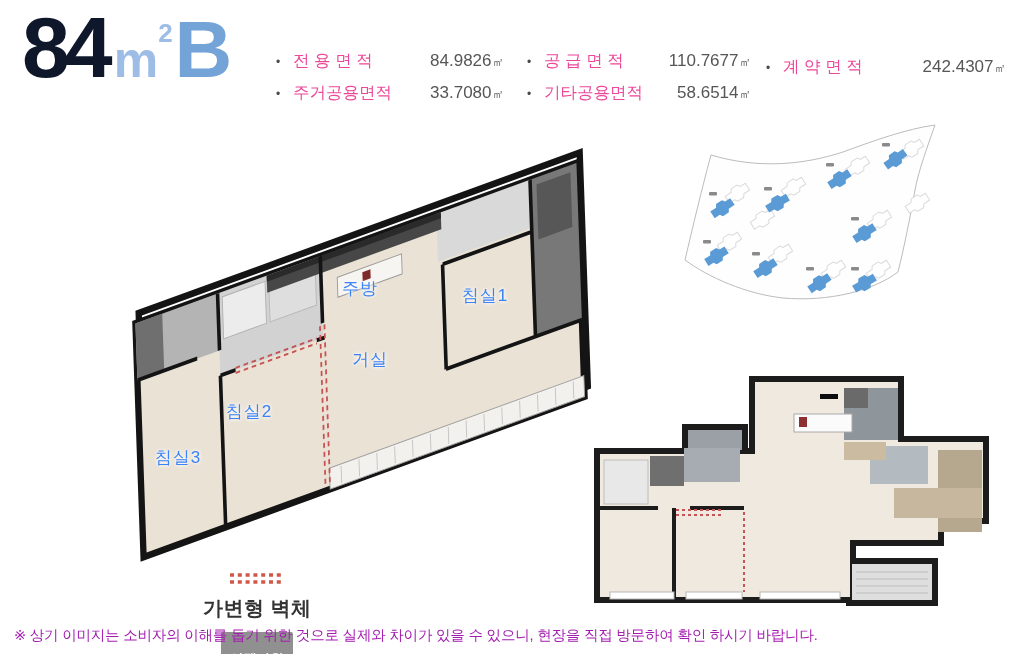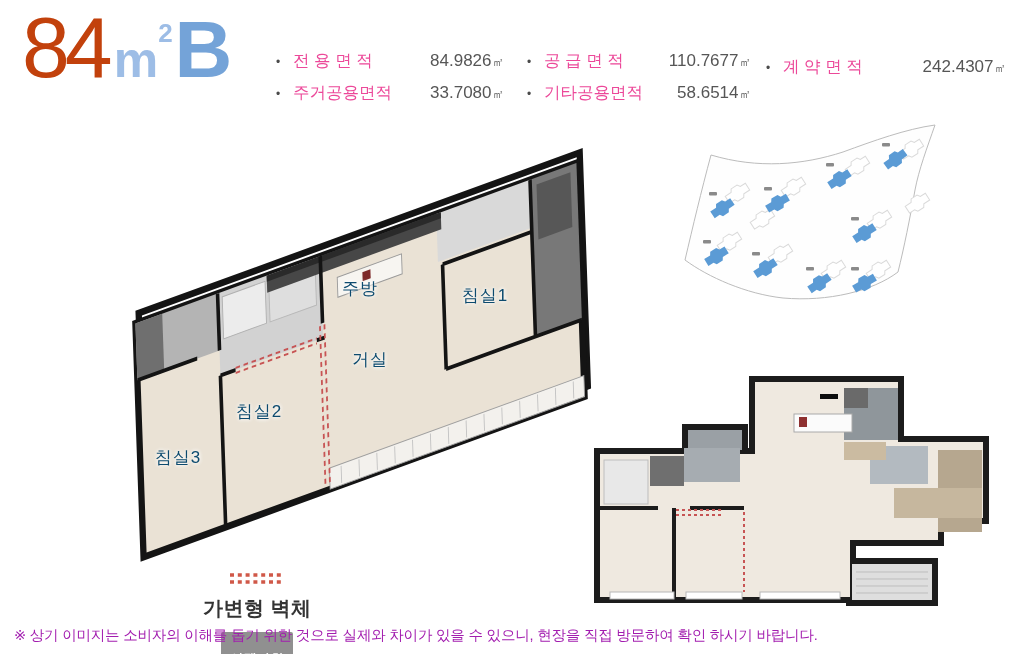--- a/index.html
+++ b/index.html
@@ -1,21 +1,21 @@
 <!DOCTYPE html>
 <html><head>
 <meta charset="utf-8">
 <style>
   html,body{margin:0;padding:0;background:#fff;}
   body{font-family:"Liberation Sans","DejaVu Sans",sans-serif;}
   .page{position:relative;width:1009px;height:654px;background:#fff;overflow:hidden;}
 
   
   .title{position:absolute;left:22px;top:4px;display:flex;align-items:baseline;}
-  .t-num{font-size:86px;font-weight:normal;color:#c2410c;letter-spacing:-5px;line-height:1;}
+  .t-num{font-size:86px;font-weight:bold;color:#0f172a;letter-spacing:-5px;line-height:1;}
   .t-m{font-size:50px;font-weight:600;color:#9dbde6;margin-left:6px;line-height:1;}
   .t-sup{font-size:26px;font-weight:600;color:#9dbde6;align-self:flex-start;margin-top:14px;}
   .t-b{font-size:80px;font-weight:bold;color:#74a3d8;margin-left:2px;line-height:1;}
 
   
   .units-box{position:absolute;left:15px;top:123px;width:230px;height:32px;}
   .units-box svg{position:absolute;left:0;top:0;}
   .units-text{position:absolute;left:0;top:0;width:100%;height:30px;display:flex;align-items:center;justify-content:center;
     font-size:17px;color:#222;letter-spacing:1px;}
 
@@ -25,21 +25,21 @@
   .col2{left:527px;width:224px;}
   .col3{left:766px;width:240px;top:56px;}
   .spec-item{display:flex;align-items:baseline;height:32px;}
   .bullet{width:17px;font-size:12px;color:#4a4a4a;}
   .spec-label{width:112px;font-size:16.5px;color:#ec4899;white-space:nowrap;}
   .spec-value{flex:1;text-align:right;font-size:17px;color:#565656;white-space:nowrap;}
   .unit{font-size:11.5px;margin-left:1px;color:#565656;}
 
   
   .plan3d{position:absolute;left:75px;top:148px;width:570px;height:420px;}
-  .room-label{position:absolute;transform:translate(-50%,-50%);font-size:17px;color:#0c4a6e;font-weight:500;
+  .room-label{position:absolute;transform:translate(-50%,-50%);font-size:17px;color:#3b82f6;font-weight:500;
     letter-spacing:1px;text-shadow:0 0 4px #fff,0 0 4px #fff;white-space:nowrap;}
 
   
   .siteplan{position:absolute;left:668px;top:112px;width:340px;height:210px;}
 
   
   .plan2d{position:absolute;left:594px;top:366px;width:416px;height:246px;}
 
   
   .legend{position:absolute;left:203px;top:572px;display:flex;align-items:center;gap:10px;flex-direction:column;}
@@ -122,21 +122,21 @@
         <rect x="212" y="216" width="285" height="21" fill="#f3f1ed" stroke="#9f9f9f" stroke-width="1"></rect>
         <path d="M225,218 V235 M245,218 V235 M265,218 V235 M285,218 V235 M305,218 V235 M325,218 V235 M345,218 V235 M365,218 V235 M385,218 V235 M405,218 V235 M425,218 V235 M445,218 V235 M465,218 V235 M485,218 V235" stroke="#c2c2c2" stroke-width="1"></path>
 
         <path d="M112,83 H203 M112,88 H203" fill="none" stroke="#c75454" stroke-width="2" stroke-dasharray="5 4"></path>
         <path d="M207,72 V234 M212,72 V234" fill="none" stroke="#c75454" stroke-width="2" stroke-dasharray="5 4"></path>
       </g>
     </svg>
     <div class="room-label" style="left:285px;top:140px;">주방</div>
     <div class="room-label" style="left:410px;top:147px;">침실1</div>
     <div class="room-label" style="left:295px;top:211px;">거실</div>
-    <div class="room-label" style="left:184px;top:263px;">침실2</div>
+    <div class="room-label" style="left:174px;top:263px;">침실2</div>
     <div class="room-label" style="left:103px;top:309px;">침실3</div>
   </div>
 
   <div class="siteplan">
     <svg width="340" height="210" viewBox="0 0 340 210">
       <defs>
         <path id="bshape" d="M-12,-5 h7 l2,-3 h7 l2,3 h6 v8 h-7 l-2,3 h-7 l-2,-3 h-6 z"></path>
       </defs>
       <path d="M43,43 C90,57 135,53 175,40 C205,29 238,17 267,13 C259,36 251,57 247,78 C242,106 236,136 230,160 C205,179 160,190 115,186 C78,182 40,165 17,148 C25,114 33,80 43,43 Z" fill="#fefefe" stroke="#bcbcbc" stroke-width="1"></path>
 

